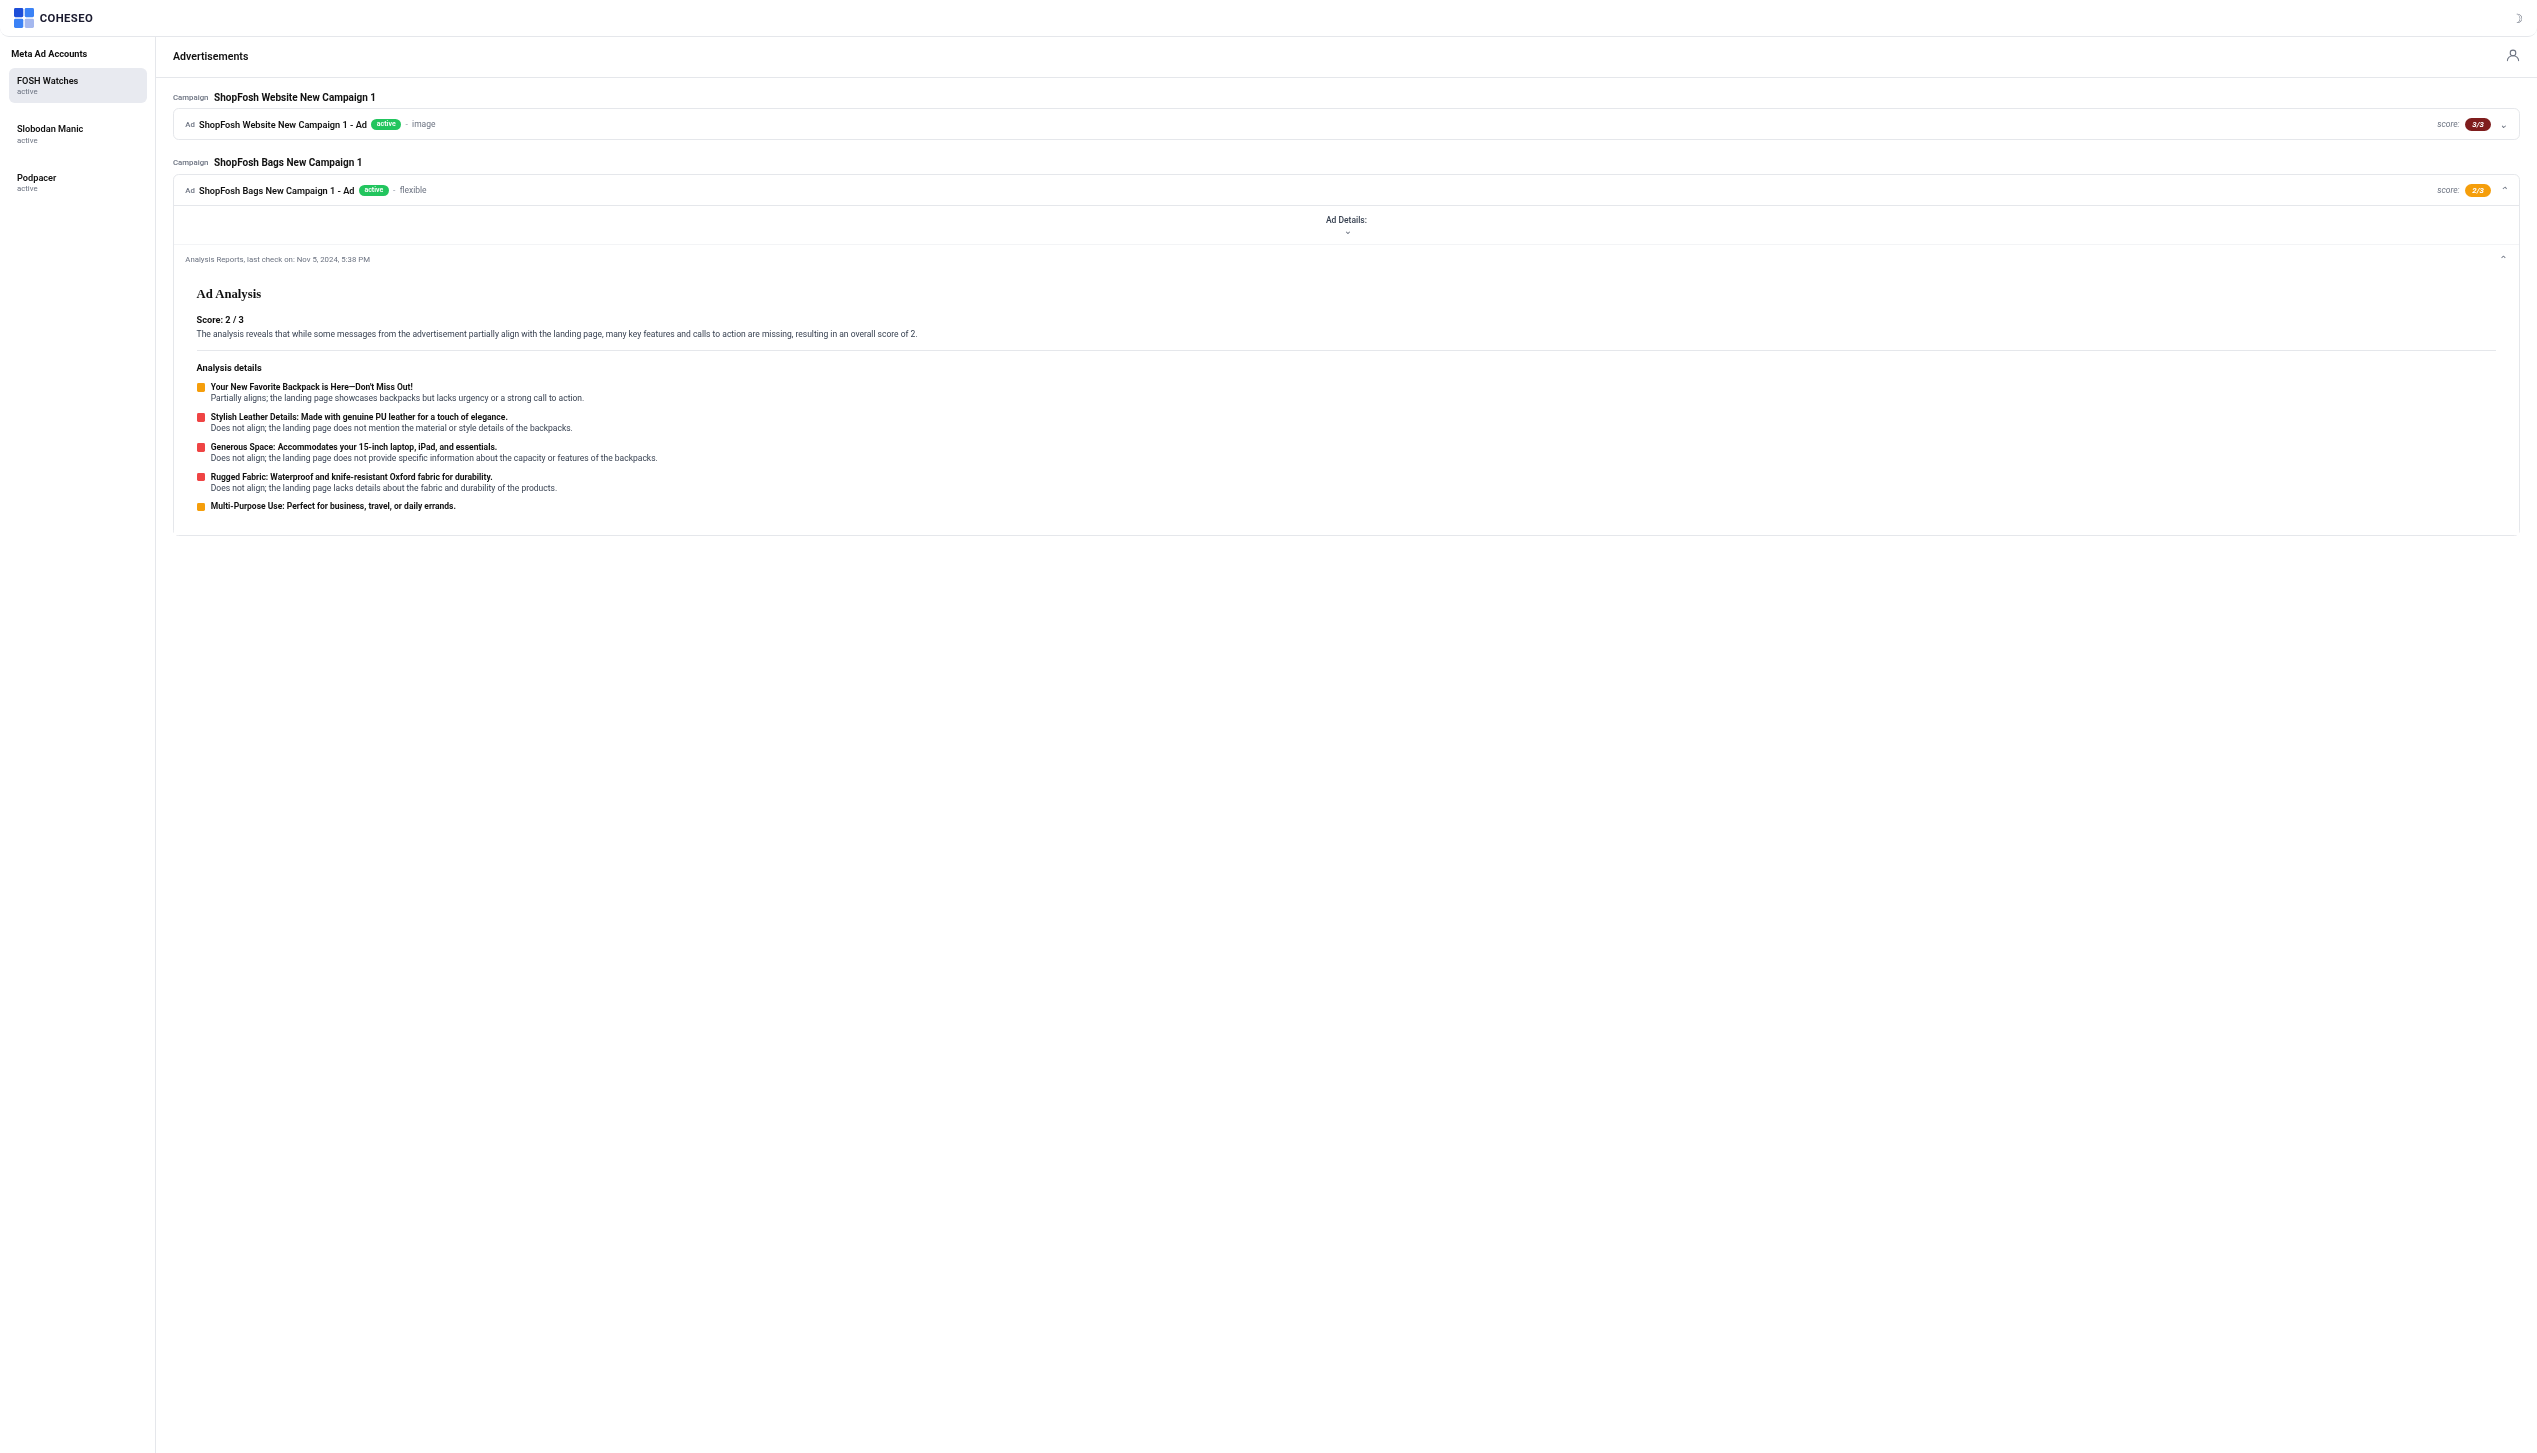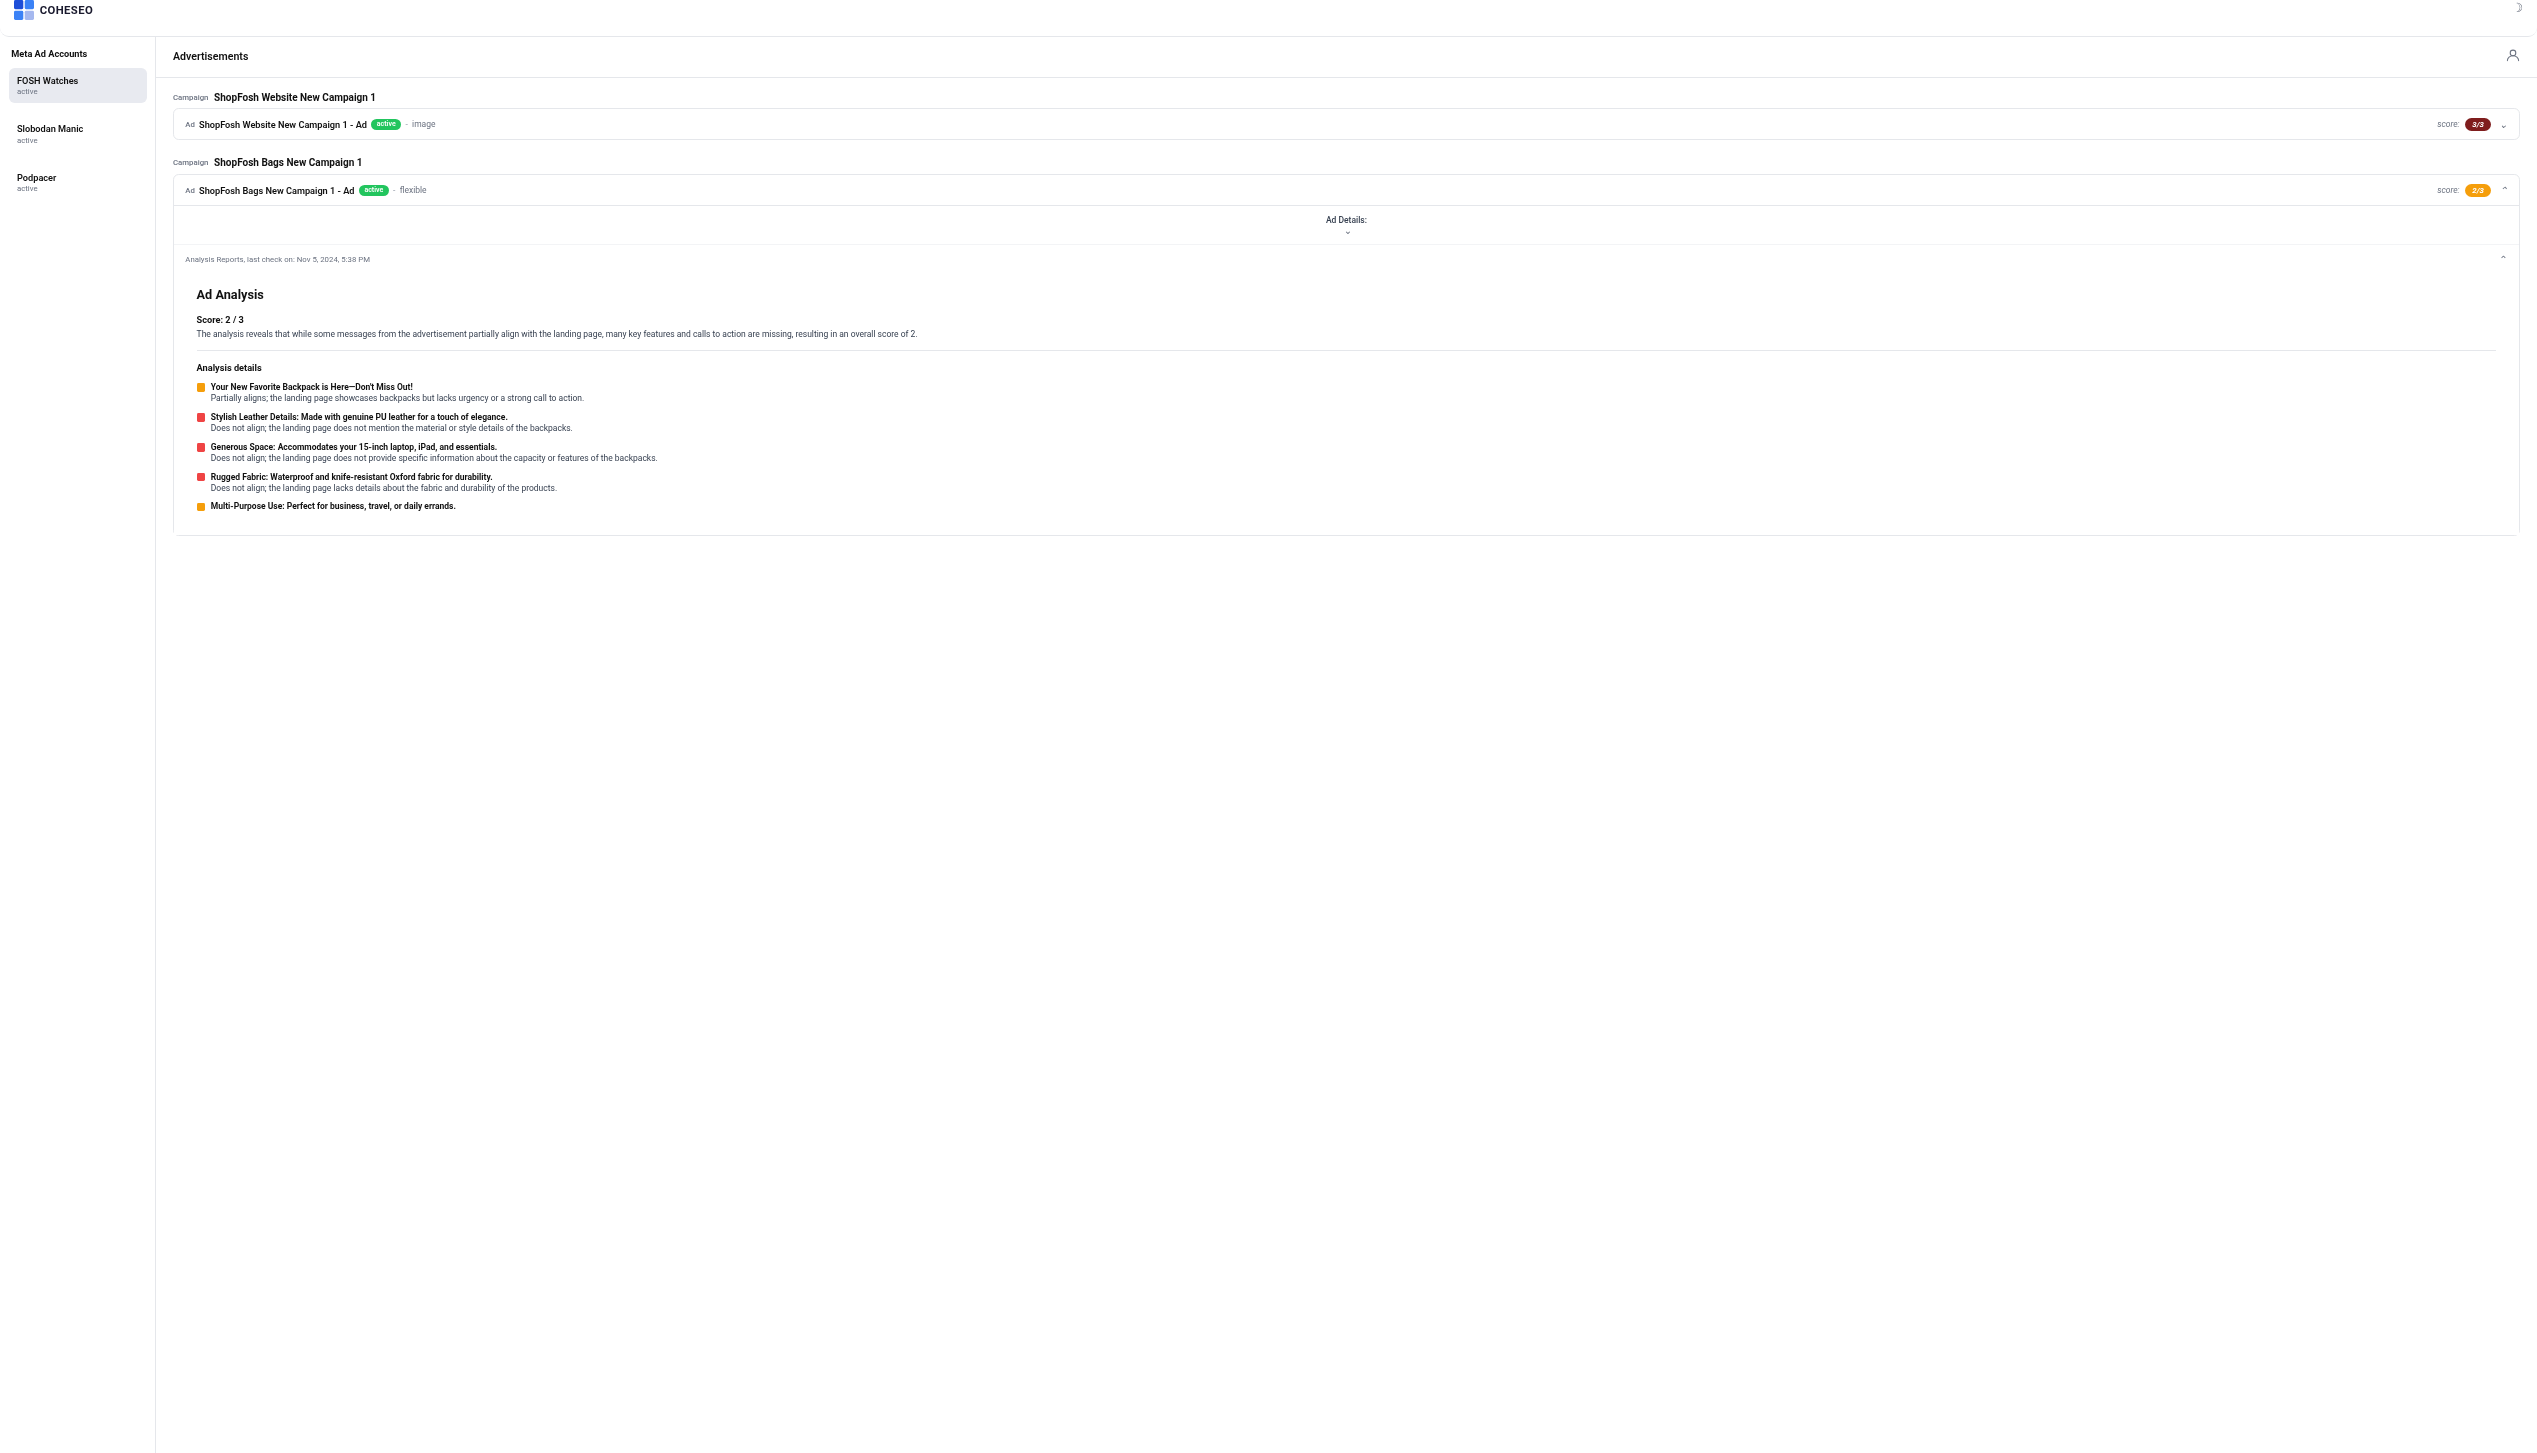--- a/index.html
+++ b/index.html
@@ -1,20 +1,20 @@
 <!DOCTYPE html>
 <html style="font-size:11.3px"><head>
   <meta charset="utf-8">
   <style>
     * { box-sizing: border-box; margin: 0; padding: 0; }
     body { font-family: -apple-system, BlinkMacSystemFont, 'Segoe UI', Roboto, sans-serif; background: #fff; display: flex; flex-direction: column; height: 100vh; overflow: hidden; }
 
     
     .header {
-      display: flex; align-items: flex-start; justify-content: space-between;
+      display: flex; align-items: center; justify-content: space-between;
       padding: 0 14px; height: 37px; border-bottom: 0.7px solid #e5e7eb;
       background: #fff; flex-shrink: 0; border-radius: 9px;
     }
     .logo { display: flex; align-items: center; gap: 5.7px; }
     .logo-icon { width: 20px; height: 20px; }
     .logo-text { font-size: 11.3px; font-weight: 700; color: #1a1a2e; letter-spacing: 0.4px; }
     .header-icon { color: #6b7280; font-size: 12.7px; cursor: pointer; }
 
     
     .layout { display: flex; flex: 1; overflow: hidden; }
@@ -90,21 +90,21 @@
     }
     .ad-details-label { font-size: 8.5px; color: #374151; font-weight: 500; }
     .analysis-header {
       padding: 8.5px 11.3px; display: flex; align-items: center; justify-content: space-between;
       cursor: pointer;
     }
     .analysis-header-text { font-size: 7.8px; color: #6b7280; }
 
     
     .analysis-body { padding: 14px 22.6px; background: #fff; }
-    .analysis-title { font-size: 12.7px; font-weight: 700; color: #111; margin-bottom: 11.3px; }
+    .analysis-title { font-size: 12.7px; font-weight: 700; color: #111; margin-bottom: 11.3px; font-family: Liberation Serif, serif; }
     .score-line { font-size: 9.2px; font-weight: 700; color: #111; margin-bottom: 4.2px; }
     .score-desc { font-size: 8.5px; color: #374151; margin-bottom: 11.3px; border-bottom: 0.7px solid #e5e7eb; padding-bottom: 11.3px; }
     .analysis-details-title { font-size: 9.2px; font-weight: 700; color: #111; margin-bottom: 8.5px; }
 
     .analysis-item { margin-bottom: 8.5px; display: flex; gap: 5.7px; }
     .analysis-dot {
       width: 8.5px; height: 8.5px; border-radius: 1.4px; flex-shrink: 0; margin-top: 1.4px;
     }
     .dot-orange { background: #f59e0b; }
     .dot-red { background: #ef4444; }

